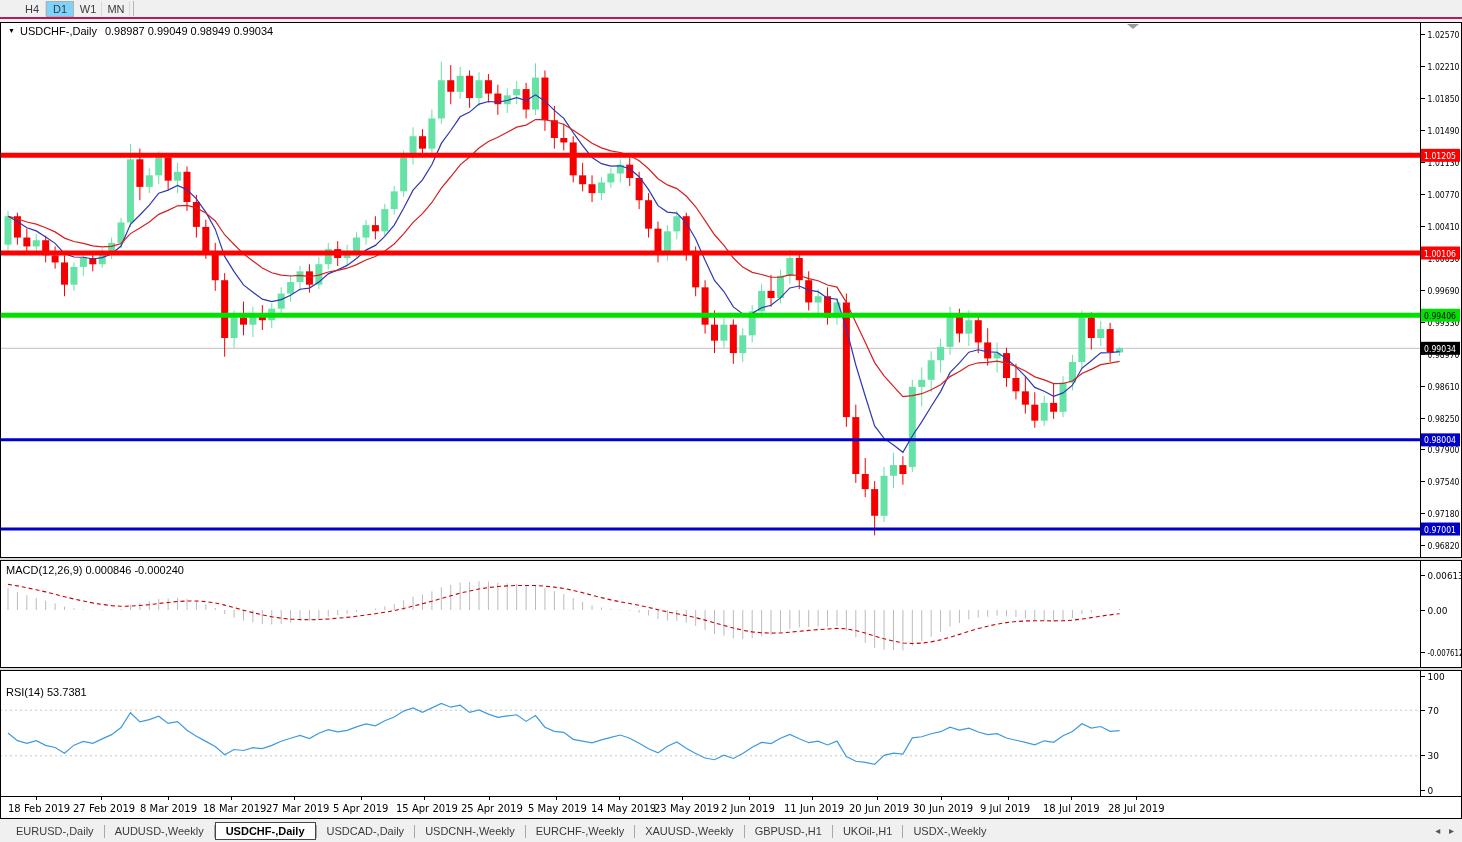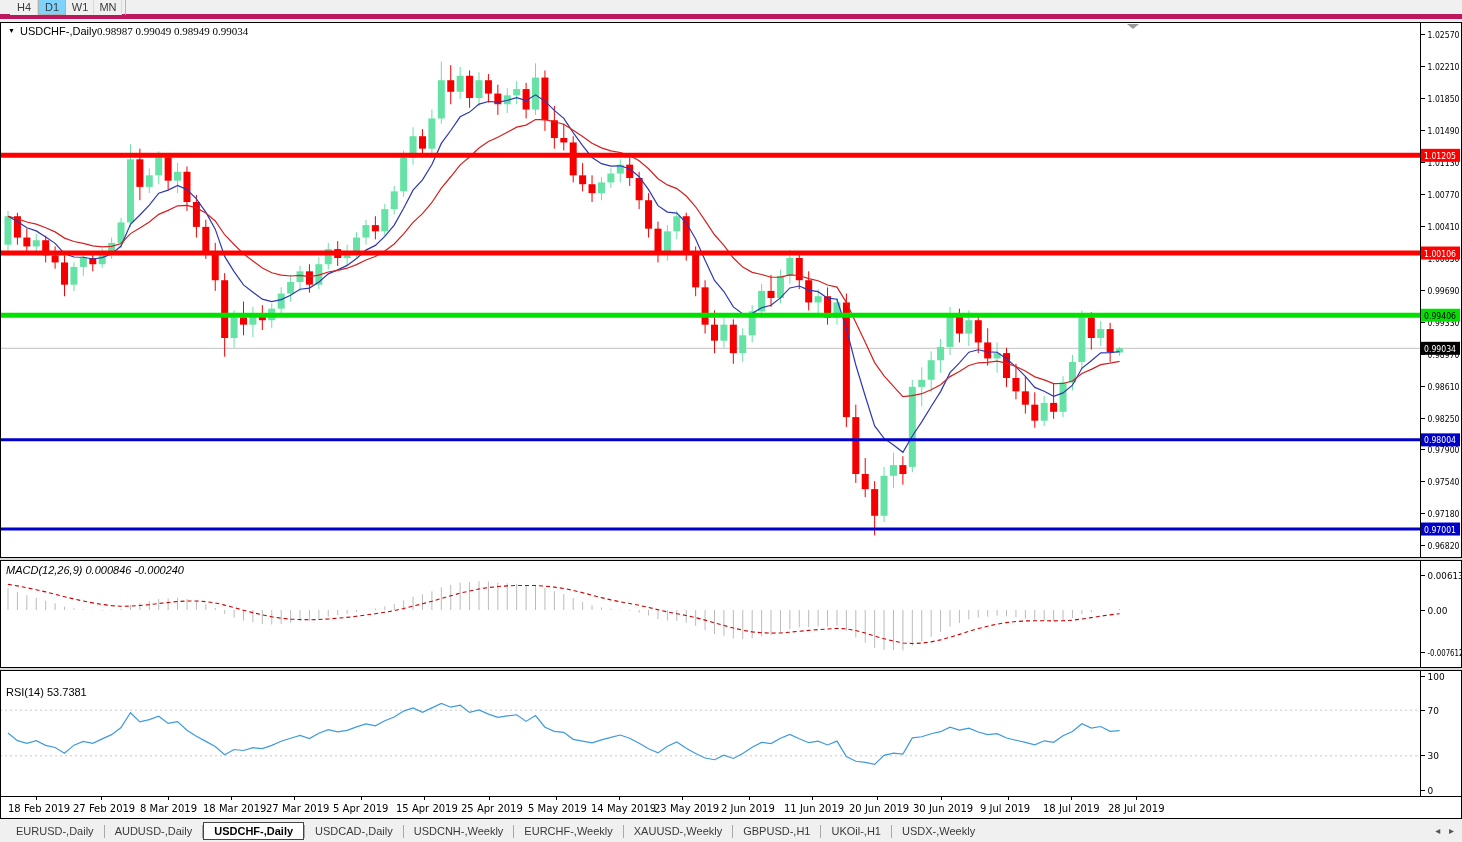--- a/index.html
+++ b/index.html
@@ -1,31 +1,31 @@
 <!DOCTYPE html>
 <html><head>
 <meta charset="utf-8">
 <style>
   html,body{margin:0;padding:0;background:#f0f0f0;}
   .screen{position:relative;width:1462px;height:842px;background:#f0f0f0;overflow:hidden;
           font-family:"Liberation Sans",sans-serif;}
   #chart-svg{position:absolute;left:0;top:0;z-index:1;}
   .toolbar{position:absolute;top:0;left:0;width:100%;height:19px;background:#f0f0f0;
-           border-bottom:5px solid #be185d;display:flex;align-items:center;padding-left:10px;
+           border-bottom:2px solid #be185d;display:flex;align-items:center;padding-left:18px;
            box-sizing:border-box;z-index:6;}
   .tf{width:28px;height:16px;font:11px "Liberation Sans",sans-serif;color:#3c3c3c;background:#f0f0f0;
       border:1px solid transparent;border-right:1px solid #d9d9d9;padding:0;cursor:default;}
   .tf.active{background:#7dd3fc;border:1px solid #b0b0b0;}
   .tbsep{width:1px;height:15px;background:#b5b5b5;margin-left:3px;}
   .overlay-label{position:absolute;z-index:5;font:11px "Liberation Sans",sans-serif;color:#000;
                  white-space:nowrap;}
   #chart-title{top:25px;left:8px;}
   #chart-title .dd{display:inline-block;font-size:7px;vertical-align:2px;margin-right:5px;color:#000;}
-  #chart-title .vals{font-family:Liberation Serif, serif;}
-  #macd-label{top:564px;left:6px;font-style:italic;}
+  #chart-title .vals{margin-left:8px;}
+  #macd-label{top:564px;left:6px;}
   #rsi-label{top:686px;left:6px;}
   .tabbar{position:absolute;top:820px;left:0;width:100%;height:22px;background:#f0f0f0;
           display:flex;align-items:center;padding-left:6px;box-sizing:border-box;
           font:11px "Liberation Sans",sans-serif;z-index:6;}
   #tabs{display:flex;align-items:center;height:100%;}
   .tab{padding:3px 10px;color:#3a3a3a;cursor:default;white-space:nowrap;}
   .tab.active{background:#fff;border:1px solid #444;font-weight:bold;color:#000;padding:2px 10px;}
   .tabsep{width:1px;height:13px;background:#a8a8a8;flex:0 0 1px;}
   .tab-arrows{position:absolute;right:8px;top:5px;color:#555;font-size:10px;z-index:7;}
   .tab-arrows span{margin-left:6px;cursor:default;}
@@ -551,21 +551,21 @@
 
   <div class="overlay-label" id="rsi-label">
     <span>RSI(14)</span>
     <span>53.7381</span>
   </div>
 
   <div class="tabbar">
     <div id="tabs">
         <div class="tab">EURUSD-,Daily</div>
         <span class="tabsep"></span>
-        <div class="tab">AUDUSD-,Daily</div>
+        <div class="tab">AUDUSD-,Weekly</div>
         <span class="tabsep"></span>
         <div class="tab active">USDCHF-,Daily</div>
         <span class="tabsep"></span>
         <div class="tab">USDCAD-,Daily</div>
         <span class="tabsep"></span>
         <div class="tab">USDCNH-,Weekly</div>
         <span class="tabsep"></span>
         <div class="tab">EURCHF-,Weekly</div>
         <span class="tabsep"></span>
         <div class="tab">XAUUSD-,Weekly</div>

